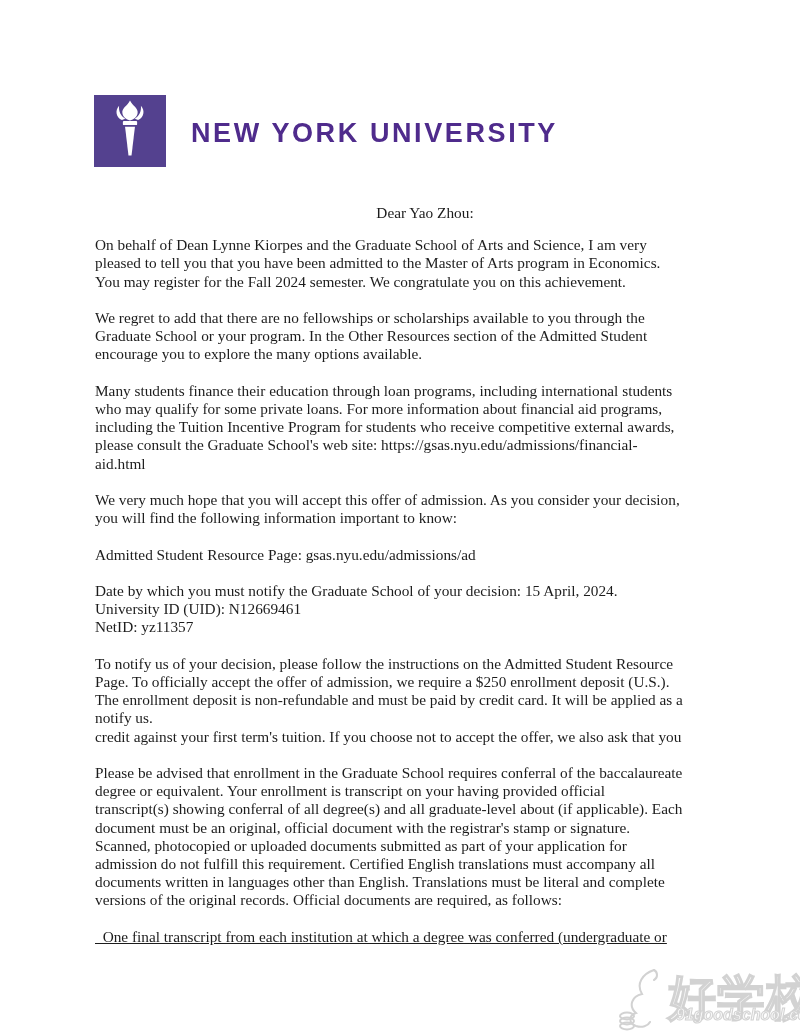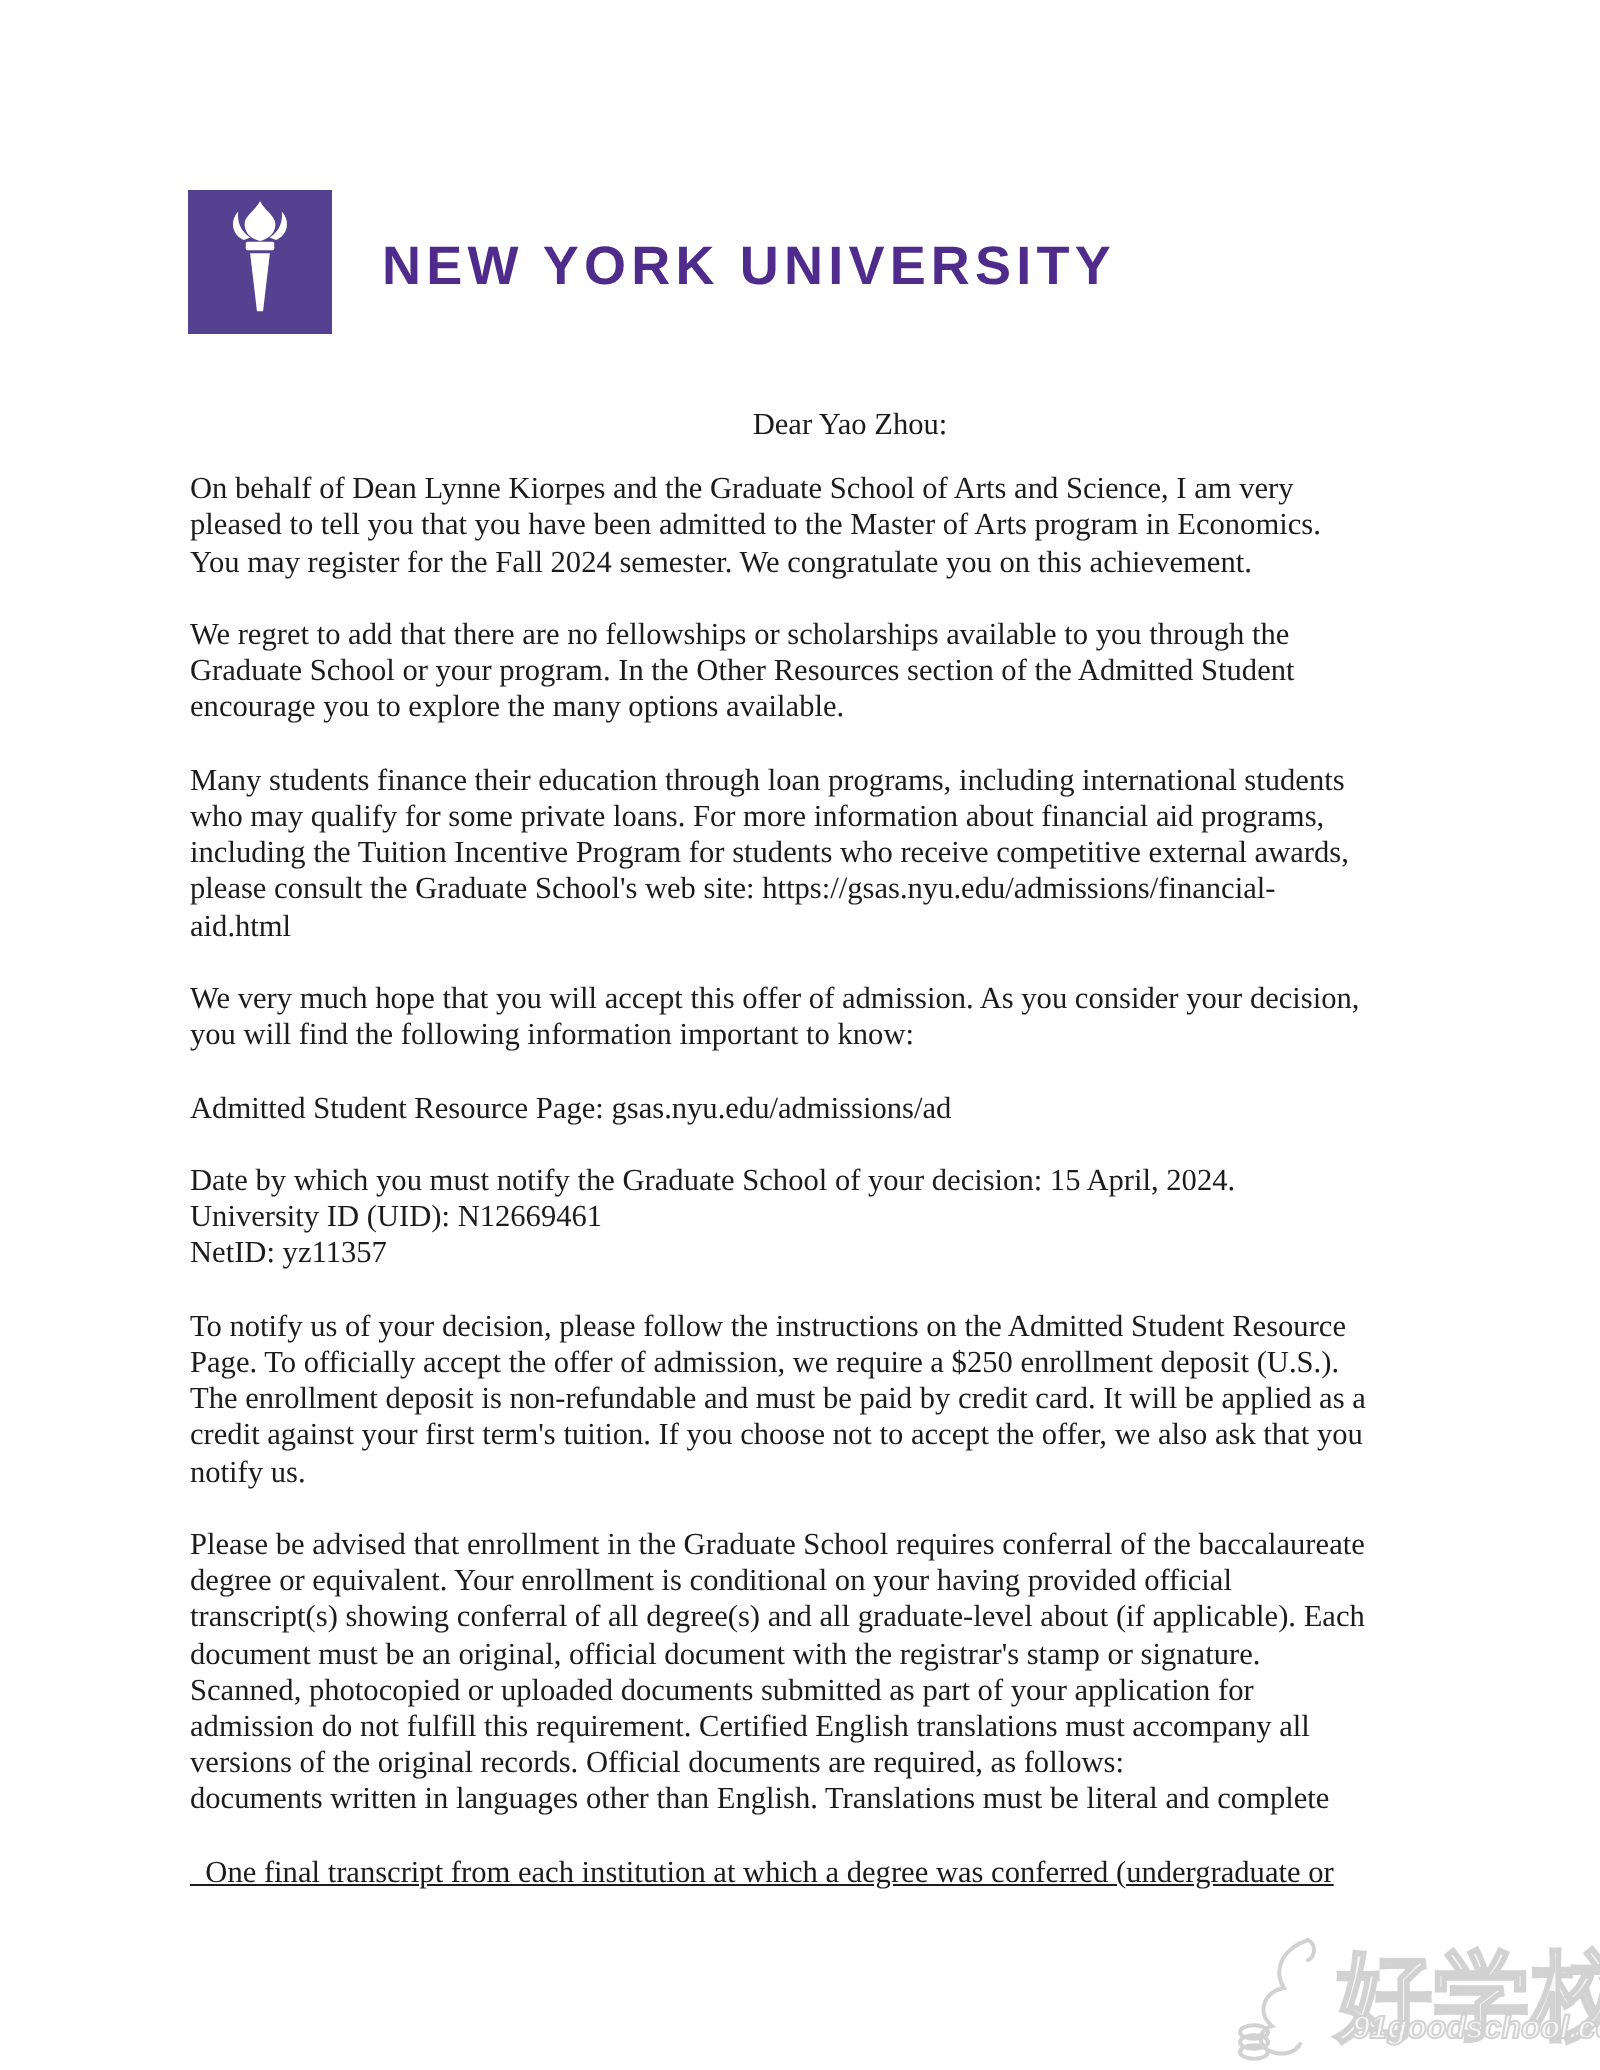--- a/index.html
+++ b/index.html
@@ -127,32 +127,32 @@
       </div>
       <div class="para">
         <div class="line">Date by which you must notify the Graduate School of your decision: 15 April, 2024.</div>
         <div class="line">University ID (UID): N12669461</div>
         <div class="line">NetID: yz11357</div>
       </div>
       <div class="para">
         <div class="line">To notify us of your decision, please follow the instructions on the Admitted Student Resource</div>
         <div class="line">Page. To officially accept the offer of admission, we require a $250 enrollment deposit (U.S.).</div>
         <div class="line">The enrollment deposit is non-refundable and must be paid by credit card. It will be applied as a</div>
+        <div class="line">notify us.</div>
         <div class="line">credit against your first term's tuition. If you choose not to accept the offer, we also ask that you</div>
-        <div class="line">notify us.</div>
       </div>
       <div class="para">
         <div class="line">Please be advised that enrollment in the Graduate School requires conferral of the baccalaureate</div>
-        <div class="line">degree or equivalent. Your enrollment is conditional on your having provided official</div>
+        <div class="line">degree or equivalent. Your enrollment is transcript on your having provided official</div>
         <div class="line">transcript(s) showing conferral of all degree(s) and all graduate-level about (if applicable). Each</div>
         <div class="line">document must be an original, official document with the registrar's stamp or signature.</div>
         <div class="line">Scanned, photocopied or uploaded documents submitted as part of your application for</div>
         <div class="line">admission do not fulfill this requirement. Certified English translations must accompany all</div>
+        <div class="line">documents written in languages other than English. Translations must be literal and complete</div>
         <div class="line">versions of the original records. Official documents are required, as follows:</div>
-        <div class="line">documents written in languages other than English. Translations must be literal and complete</div>
       </div>
       <div class="para">
         <div class="line">  One final transcript from each institution at which a degree was conferred (undergraduate or</div>
       </div>
     </div>
 
   <div class="watermark">
     <span class="wm-mascot">
       <svg width="52" height="68" viewBox="0 0 52 68" aria-hidden="true">
         <g fill="none" stroke="#d2d2d2" stroke-width="2" stroke-linecap="round">

